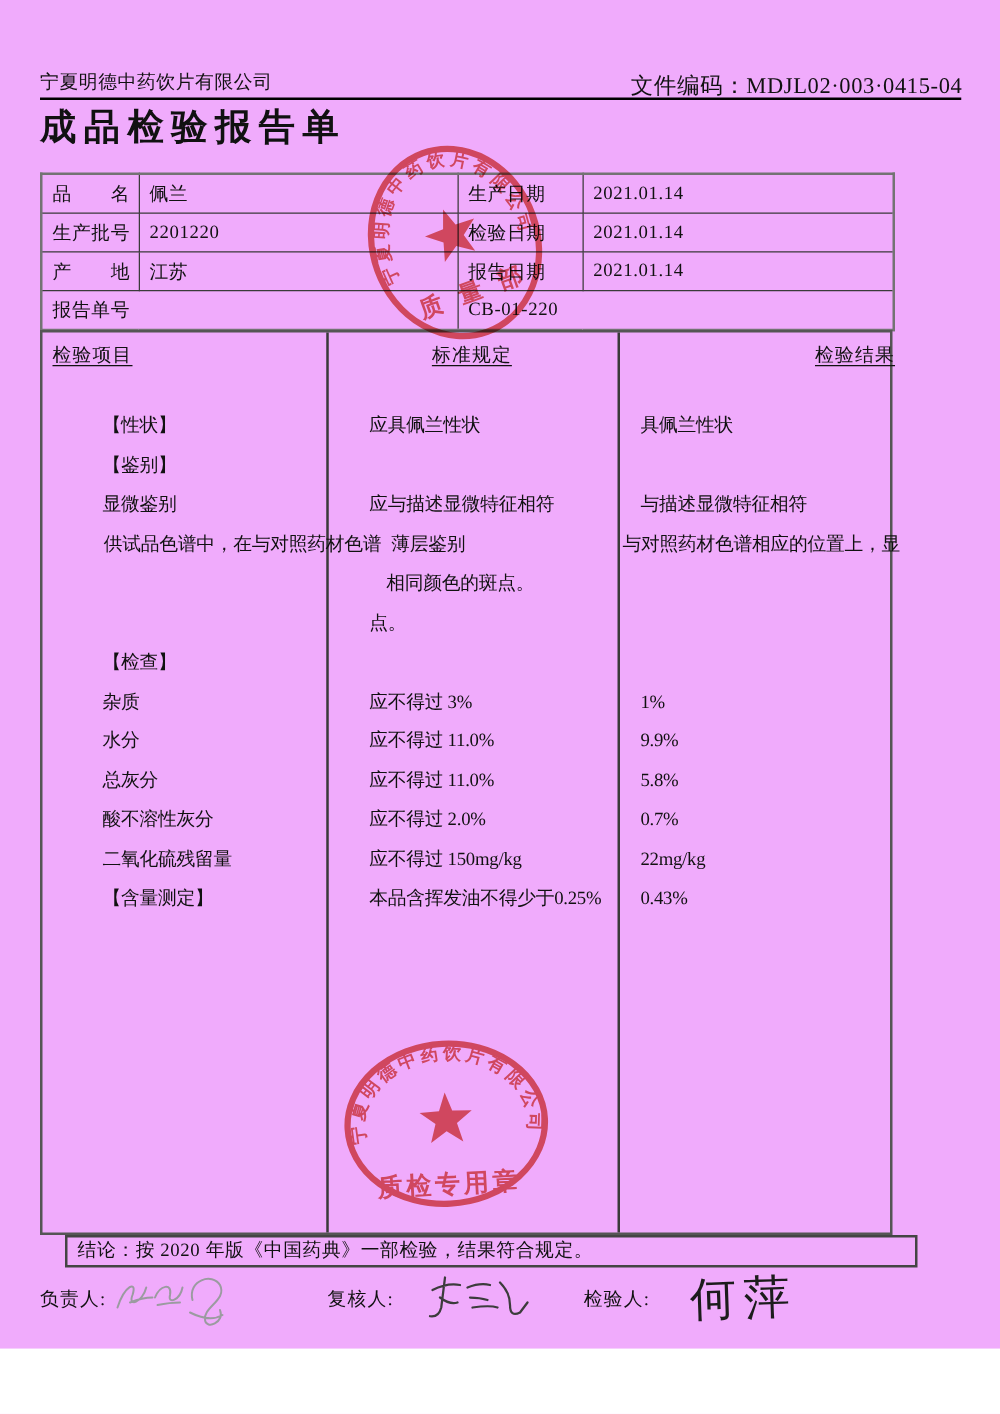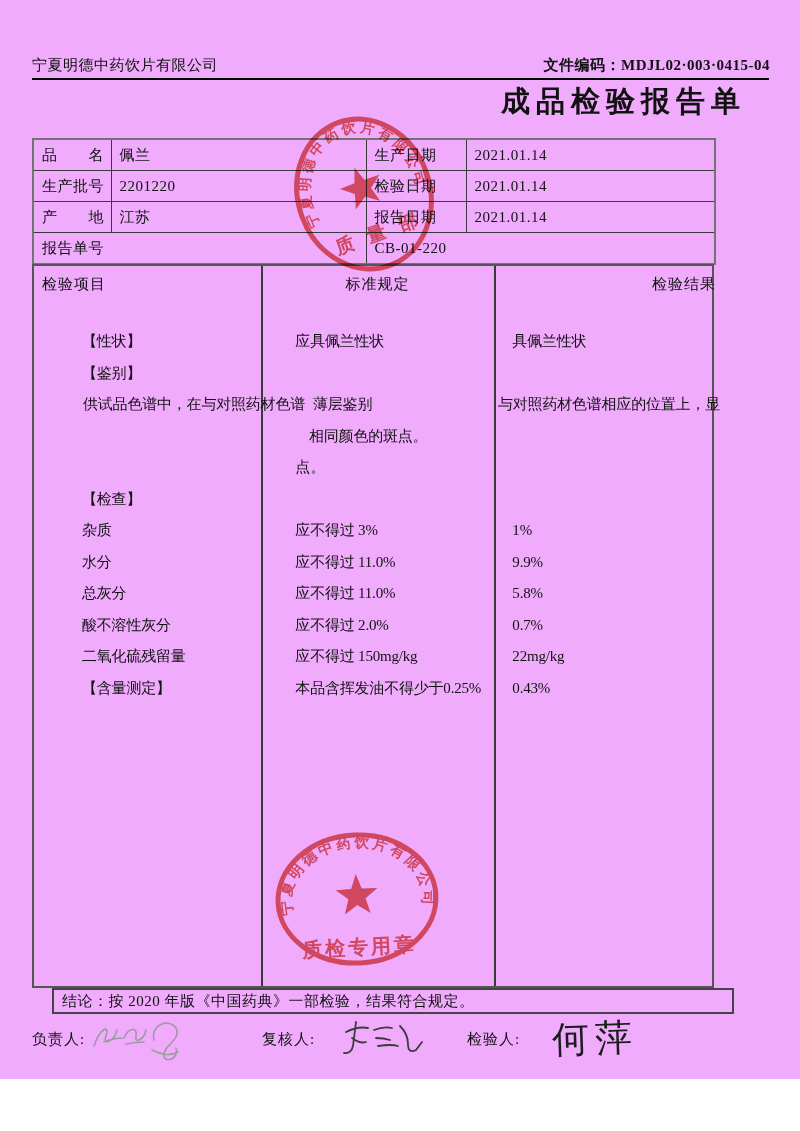--- a/index.html
+++ b/index.html
@@ -3,34 +3,34 @@
 <meta charset="utf-8">
 <style>
   html,body{margin:0;padding:0;background:#ffffff;}
   .page{
     position:relative;width:800px;height:1079px;background:#f0abfc;
     font-family:"Liberation Serif","DejaVu Serif",serif;
     color:#111;overflow:hidden;
   }
   .abs{position:absolute;}
   .hdr-company{left:32px;top:56px;font-size:15px;letter-spacing:.5px;}
-  .hdr-code{right:30px;top:56px;font-size:15px;letter-spacing:.5px;font-weight:bold;}
+  .hdr-code{right:30px;top:56px;font-size:18px;letter-spacing:.5px;}
   .hdr-rule{left:32px;top:78px;width:737px;height:2px;background:#000;}
-  .doc-title{left:32px;top:82px;width:714px;text-align:right;font-size:29px;font-weight:bold;letter-spacing:6px;}
+  .doc-title{left:32px;top:82px;width:714px;text-align:left;font-size:29px;font-weight:bold;letter-spacing:6px;}
 
   
   table.info{position:absolute;left:32px;top:138px;width:682px;border-collapse:collapse;table-layout:fixed;}
   table.info td{border:1.6px solid #3a3a3a;height:30px;font-size:15px;padding:0 0 0 8px;letter-spacing:.5px;}
   table.info{border:2px solid #737373;}
 
   
   .main-table{left:32px;top:264px;width:682px;height:724px;border:2px solid #555;box-sizing:border-box;}
   .vline{position:absolute;top:0;bottom:0;width:1.6px;background:#3a3a3a;}
   .col-head{position:absolute;top:9px;font-size:15px;letter-spacing:1px;}
-  .col-head span{text-underline-offset:3px;}
+  .col-head span{text-decoration:underline;text-underline-offset:3px;}
   .rows{position:absolute;left:0;top:60px;right:0;}
   .grid-row{display:flex;height:31.5px;line-height:31.5px;font-size:15px;letter-spacing:-0.2px;padding-left:40px;}
   .cell{white-space:nowrap;overflow:visible;box-sizing:border-box;}
   .c-item{width:227px;padding-left:8px;}
   .c-std{width:233px;padding-left:9px;}
   .c-res{width:222px;padding-left:8px;}
 
   
   .conclusion{left:32px;top:988px;width:682px;height:26px;border:2px solid #444;box-sizing:border-box;
     font-size:15px;line-height:22px;padding-left:8px;letter-spacing:.5px;margin-left:20px;}
@@ -99,20 +99,25 @@
           <div class="cell c-item">【性状】</div>
           <div class="cell c-std">应具佩兰性状</div>
           <div class="cell c-res">具佩兰性状</div>
         </div>
       <div class="grid-row">
           <div class="cell c-item">【鉴别】</div>
           <div class="cell c-std"></div>
           <div class="cell c-res"></div>
         </div>
       <div class="grid-row">
+          <div class="cell c-item">显微鉴别</div>
+          <div class="cell c-std">应与描述显微特征相符</div>
+          <div class="cell c-res">与描述显微特征相符</div>
+        </div>
+      <div class="grid-row">
           <div class="cell c-std">供试品色谱中，在与对照药材色谱</div>
           <div class="cell c-item">薄层鉴别</div>
           <div class="cell c-res">与对照药材色谱相应的位置上，显</div>
         </div>
       <div class="grid-row">
           <div class="cell c-item"></div>
           <div class="cell c-res">相同颜色的斑点。</div>
         </div>
       <div class="grid-row">
           <div class="cell c-item"></div>

